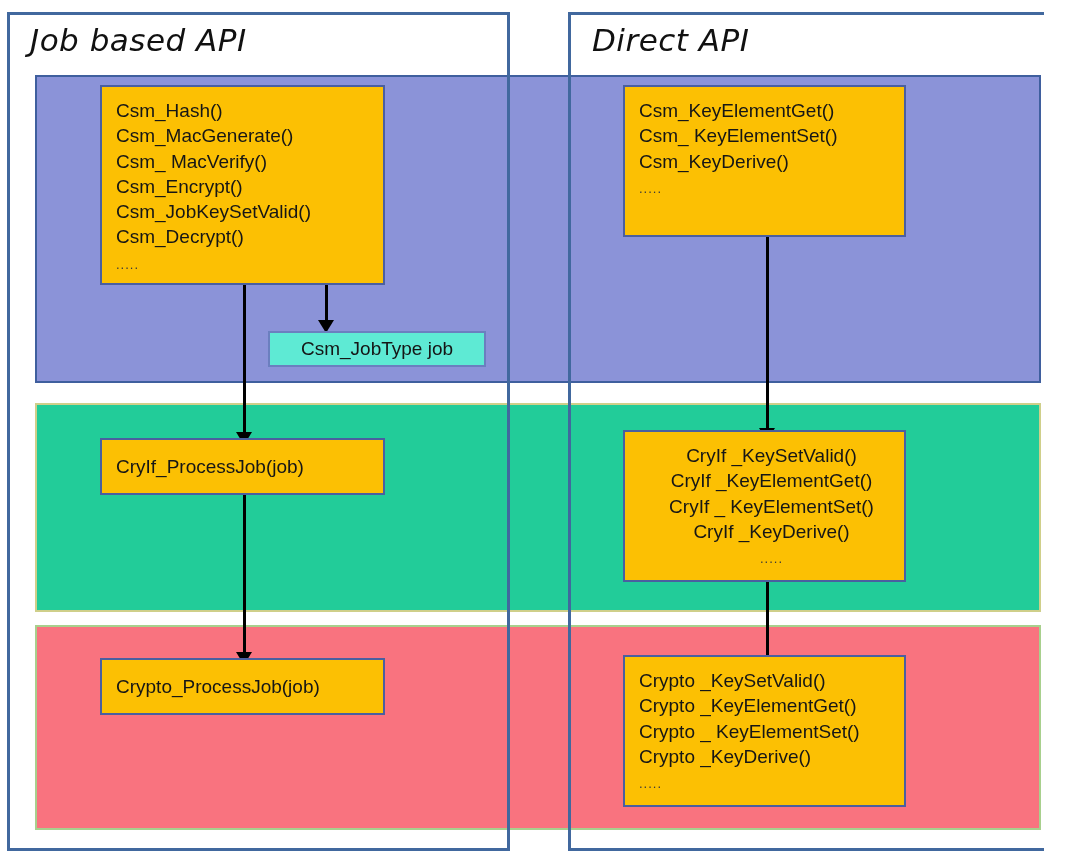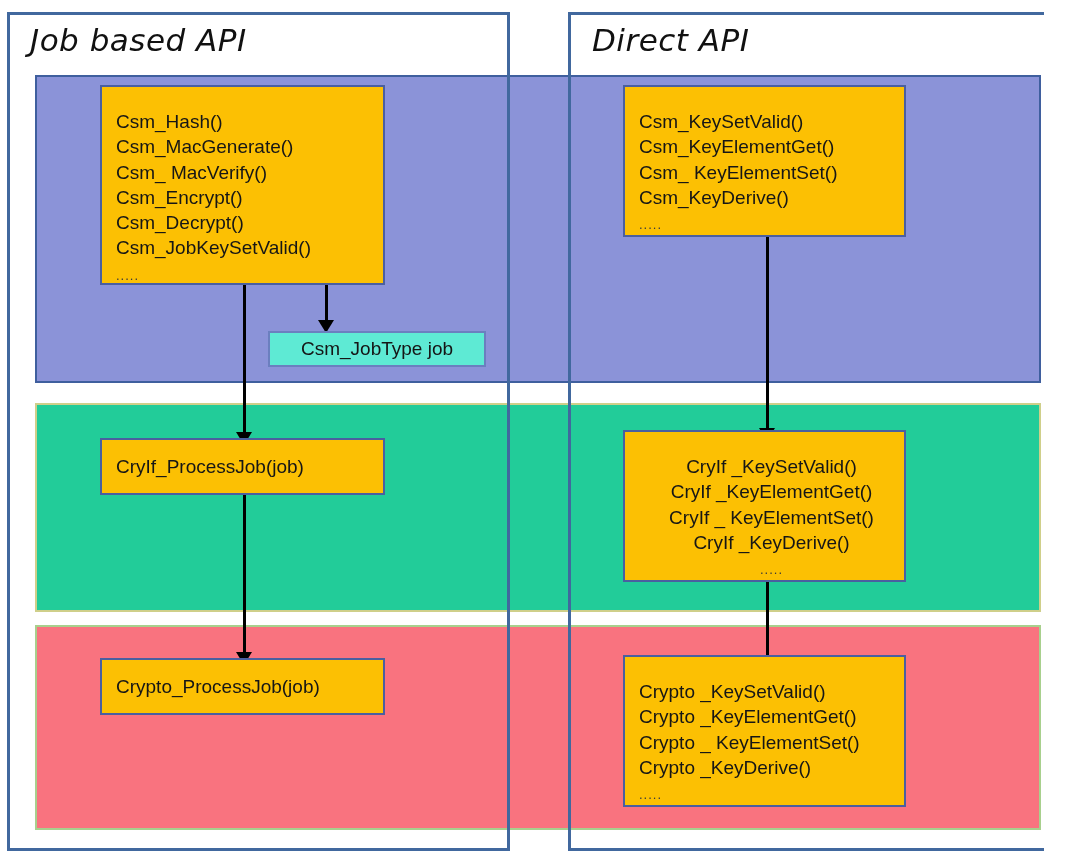--- a/index.html
+++ b/index.html
@@ -52,21 +52,21 @@
     background: #f9737f;
     border: 2px solid #a8d08d;
   }
 
   
   .api-box {
     position: absolute;
     background: #fcc003;
     border: 2px solid #4a5fa0;
     box-sizing: border-box;
-    padding: 22px 0 0 14px;
+    padding: 11px 0 0 14px;
     font-size: 19px;
     line-height: 1.33;
     color: #161616;
   }
   .api-box .ln {
     display: block;
     white-space: nowrap;
   }
   .api-box .ellip {
     display: block;
@@ -137,39 +137,38 @@
   <div class="arrowhead" style="left:759px; top:428px;"></div>
 
   <div class="conn" style="left:766px; top:580px; height:90px;"></div>
   <div class="arrowhead" style="left:759px; top:657px;"></div>
 
   <div class="api-box" style="left:100px; top:85px; width:285px; height:200px;">
     <span class="ln">Csm_Hash()</span>
     <span class="ln">Csm_MacGenerate()</span>
     <span class="ln">Csm_ MacVerify()</span>
     <span class="ln">Csm_Encrypt()</span>
+    <span class="ln">Csm_JobKeySetValid()</span>
     <span class="ln">Csm_Decrypt()</span>
-    <span class="ln">Csm_JobKeySetValid()</span>
     <span class="ellip">.....</span>
   </div>
 
   <div class="data-box" style="left:268px; top:331px; width:218px; height:36px;">
     <span>Csm_JobType job</span>
   </div>
 
   <div class="api-box single" style="left:100px; top:438px; width:285px; height:57px;">
     <span class="ln">CryIf_ProcessJob(job)</span>
   </div>
 
   <div class="api-box single" style="left:100px; top:658px; width:285px; height:57px;">
     <span class="ln">Crypto_ProcessJob(job)</span>
   </div>
 
   <div class="api-box" style="left:623px; top:85px; width:283px; height:152px;">
-    <span class="ln">Csm_KeySetValid()</span>
     <span class="ln">Csm_KeyElementGet()</span>
     <span class="ln">Csm_ KeyElementSet()</span>
     <span class="ln">Csm_KeyDerive()</span>
     <span class="ellip">.....</span>
   </div>
 
   <div class="api-box" style="left:623px; top:430px; width:283px; height:152px;text-align:center;">
     <span class="ln">CryIf _KeySetValid()</span>
     <span class="ln">CryIf _KeyElementGet()</span>
     <span class="ln">CryIf _ KeyElementSet()</span>

